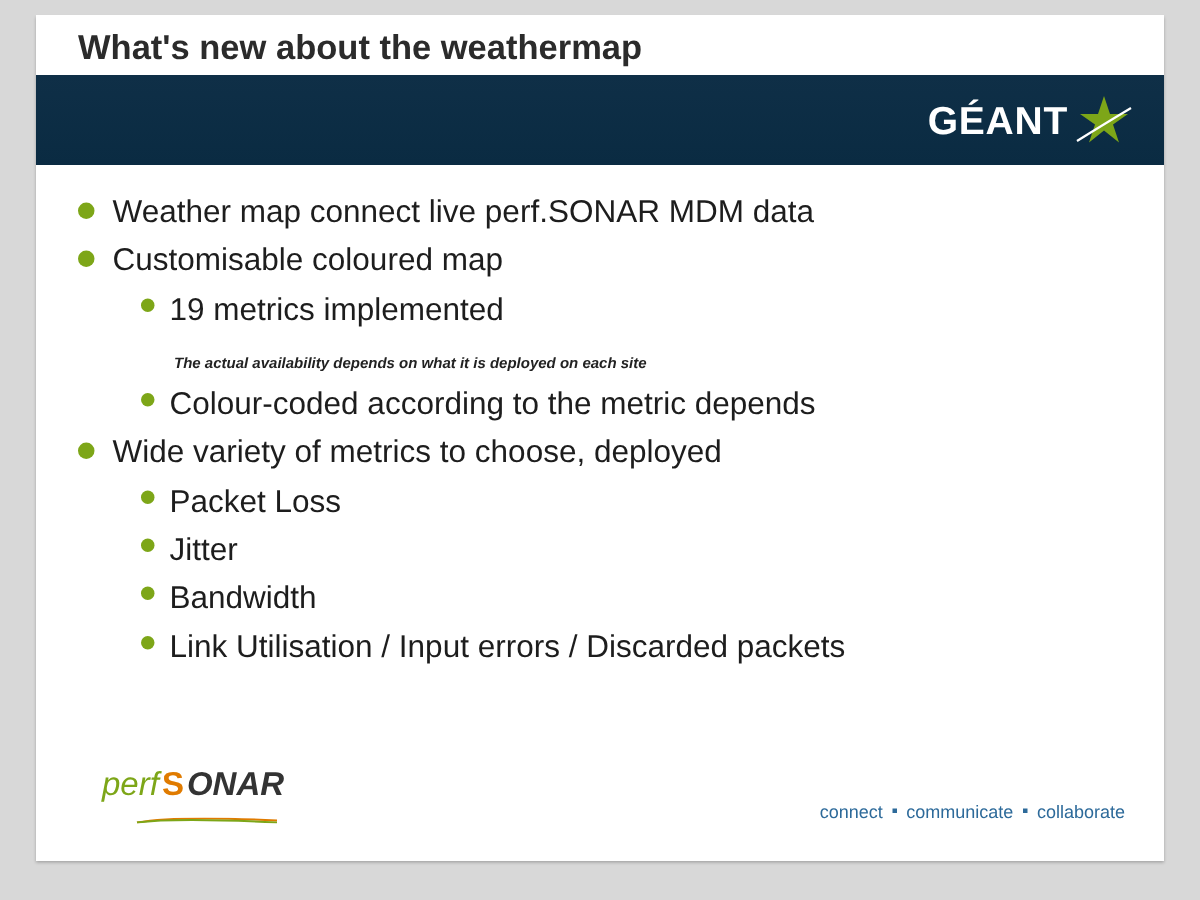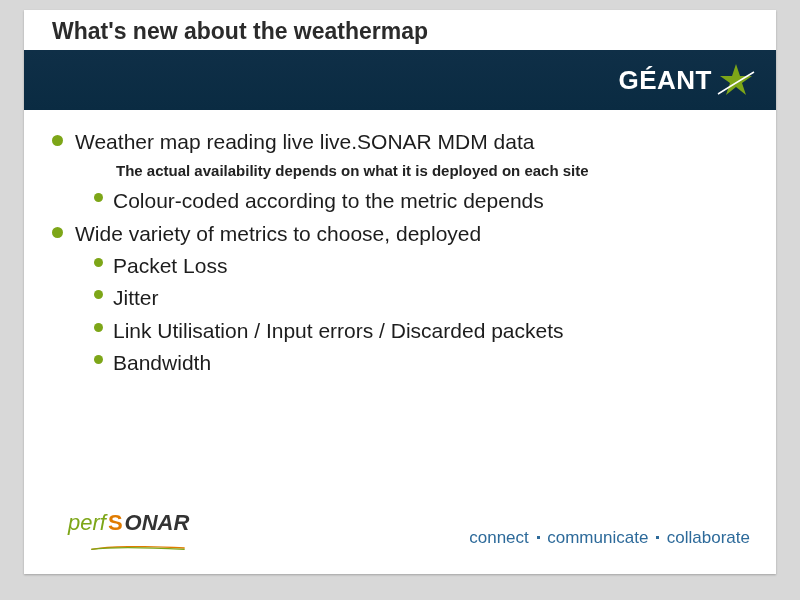--- a/index.html
+++ b/index.html
@@ -92,24 +92,25 @@
   }
   .li-1 .txt { font-size: 21px; line-height: 1.35; }
   .li-2 {
     display: flex;
     align-items: flex-start;
     margin-left: 42px;
     margin-bottom: 4px;
   }
   .li-2 .txt { font-size: 21px; line-height: 1.35; }
   .note {
+    font-style: italic;
     font-weight: bold;
-    font-size: 15px;
+    font-size: 10px;
     margin-left: 64px;
-    margin-top: 6px;
+    margin-top: 16px;
     margin-bottom: 8px;
     color: #222;
   }
   .footer-logo {
     position: absolute;
     left: 44px;
     bottom: 20px;
   }
   .footer-logo .ps-wrap {
     display: flex;
@@ -120,21 +121,21 @@
   .ps-s { color:#e07b00; font-size:22px; font-weight:bold; }
   .ps-onar { color:#333; font-size:22px; font-weight:bold; font-style: italic;}
   .ps-swoosh {
     width: 140px; height: 4px;
     margin-top: 2px;
   }
   .tagline {
     position: absolute;
     right: 26px;
     bottom: 26px;
-    font-size: 17px;
+    font-size: 12px;
     color: #2d6a9a;
   }
   .tagline .sep {
     display: inline-block;
     width: 3px; height: 3px;
     background: #2d6a9a;
     vertical-align: middle;
     margin: 0 3px 2px 3px;
   }
 </style>
@@ -155,24 +156,32 @@
           </svg>
         </span>
       </div>
     </div>
   </div>
 
   <div class="content">
 
     <div class="li-1">
       <span class="bullet"></span>
-      <span class="txt">Weather map reading live live.SONAR MDM data</span>
-    </div>
-
-
+      <span class="txt">Weather map connect live perf.SONAR MDM data</span>
+    </div>
+
+    <div class="li-1">
+      <span class="bullet"></span>
+      <span class="txt">Customisable coloured map</span>
+    </div>
+
+    <div class="li-2">
+      <span class="bullet sm"></span>
+      <span class="txt">19 metrics implemented</span>
+    </div>
 
     <div class="note">The actual availability depends on what it is deployed on each site</div>
 
     <div class="li-2">
       <span class="bullet sm"></span>
       <span class="txt">Colour-coded according to the metric depends</span>
     </div>
 
     <div class="li-1">
       <span class="bullet"></span>
@@ -182,25 +191,25 @@
     <div class="li-2">
       <span class="bullet sm"></span>
       <span class="txt">Packet Loss</span>
     </div>
     <div class="li-2">
       <span class="bullet sm"></span>
       <span class="txt">Jitter</span>
     </div>
     <div class="li-2">
       <span class="bullet sm"></span>
+      <span class="txt">Bandwidth</span>
+    </div>
+    <div class="li-2">
+      <span class="bullet sm"></span>
       <span class="txt">Link Utilisation / Input errors / Discarded packets</span>
-    </div>
-    <div class="li-2">
-      <span class="bullet sm"></span>
-      <span class="txt">Bandwidth</span>
     </div>
 
   </div>
 
   <div class="footer-logo">
     <div class="ps-wrap">
       <span class="ps-perf">perf</span>
       <span class="ps-s">S</span>
       <span class="ps-onar">ONAR</span>
     </div>

